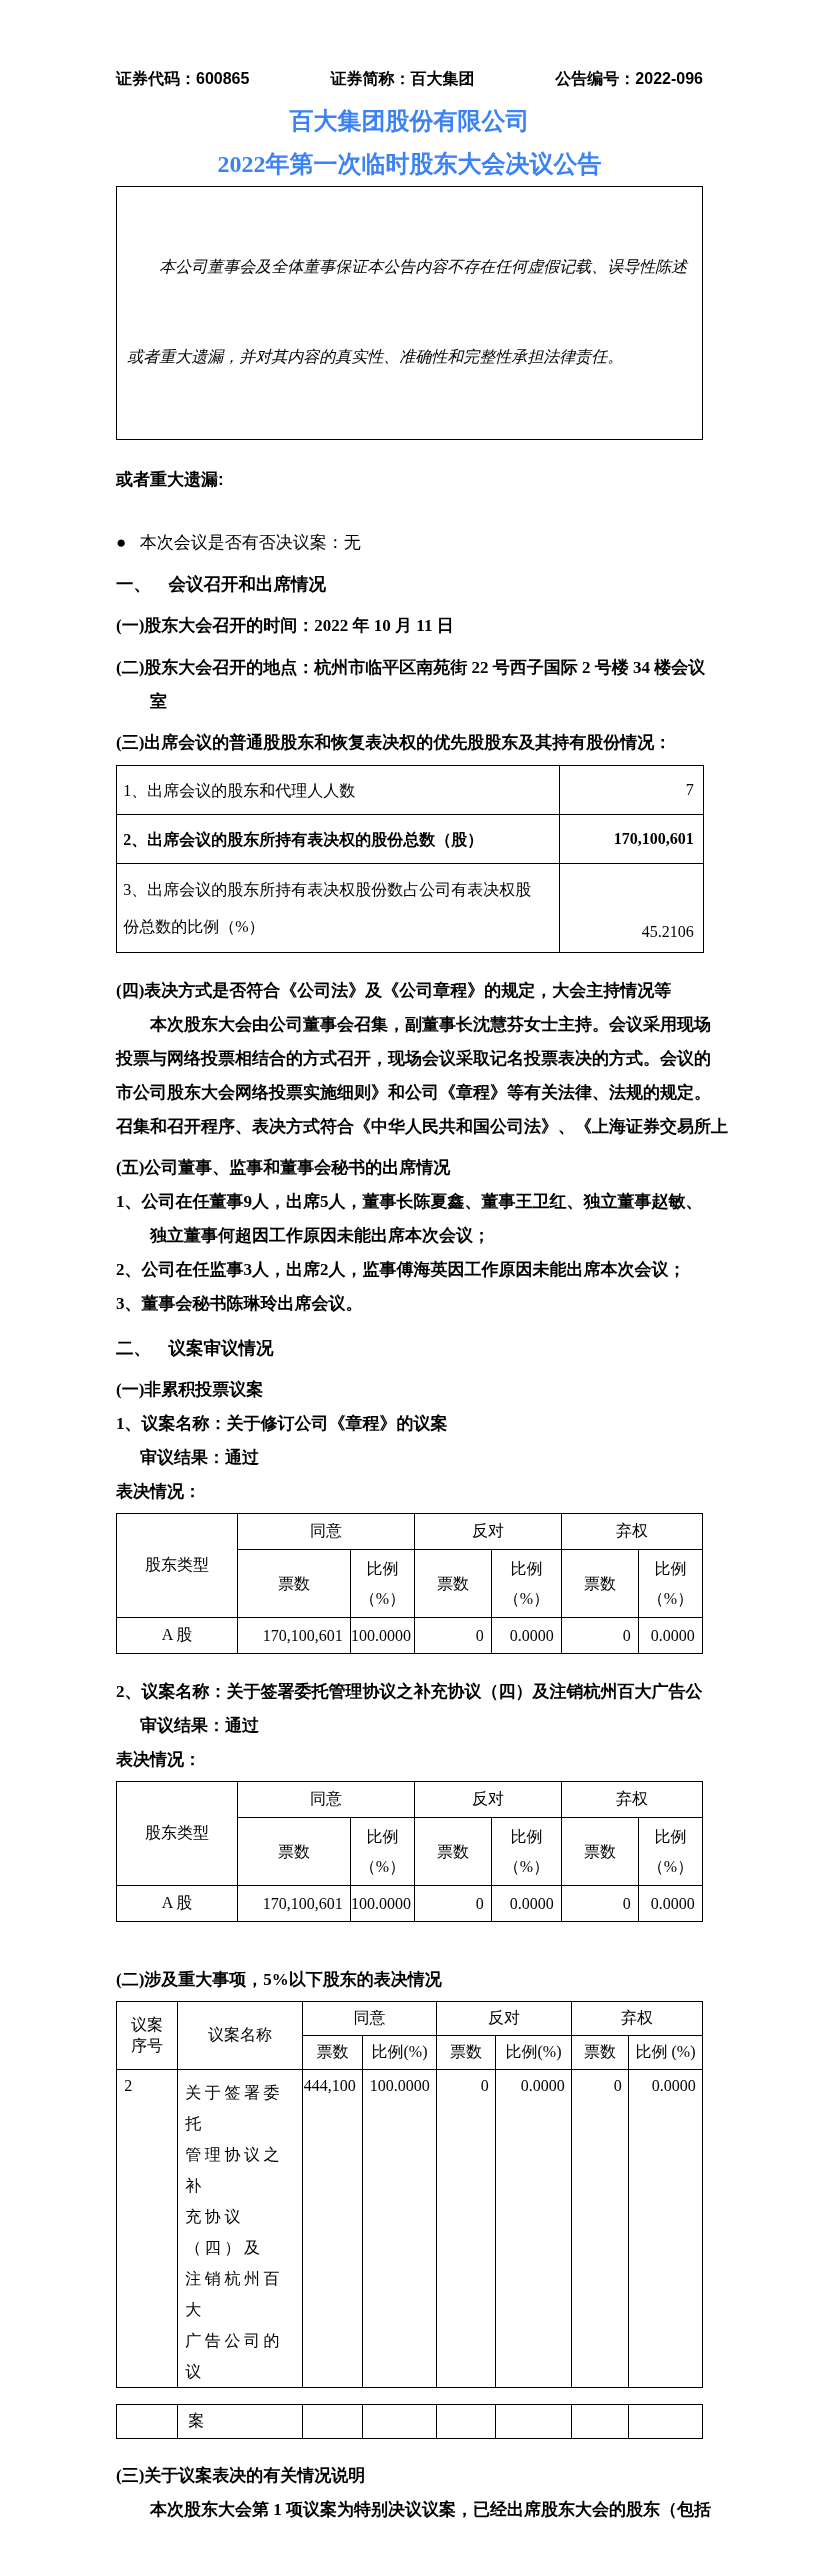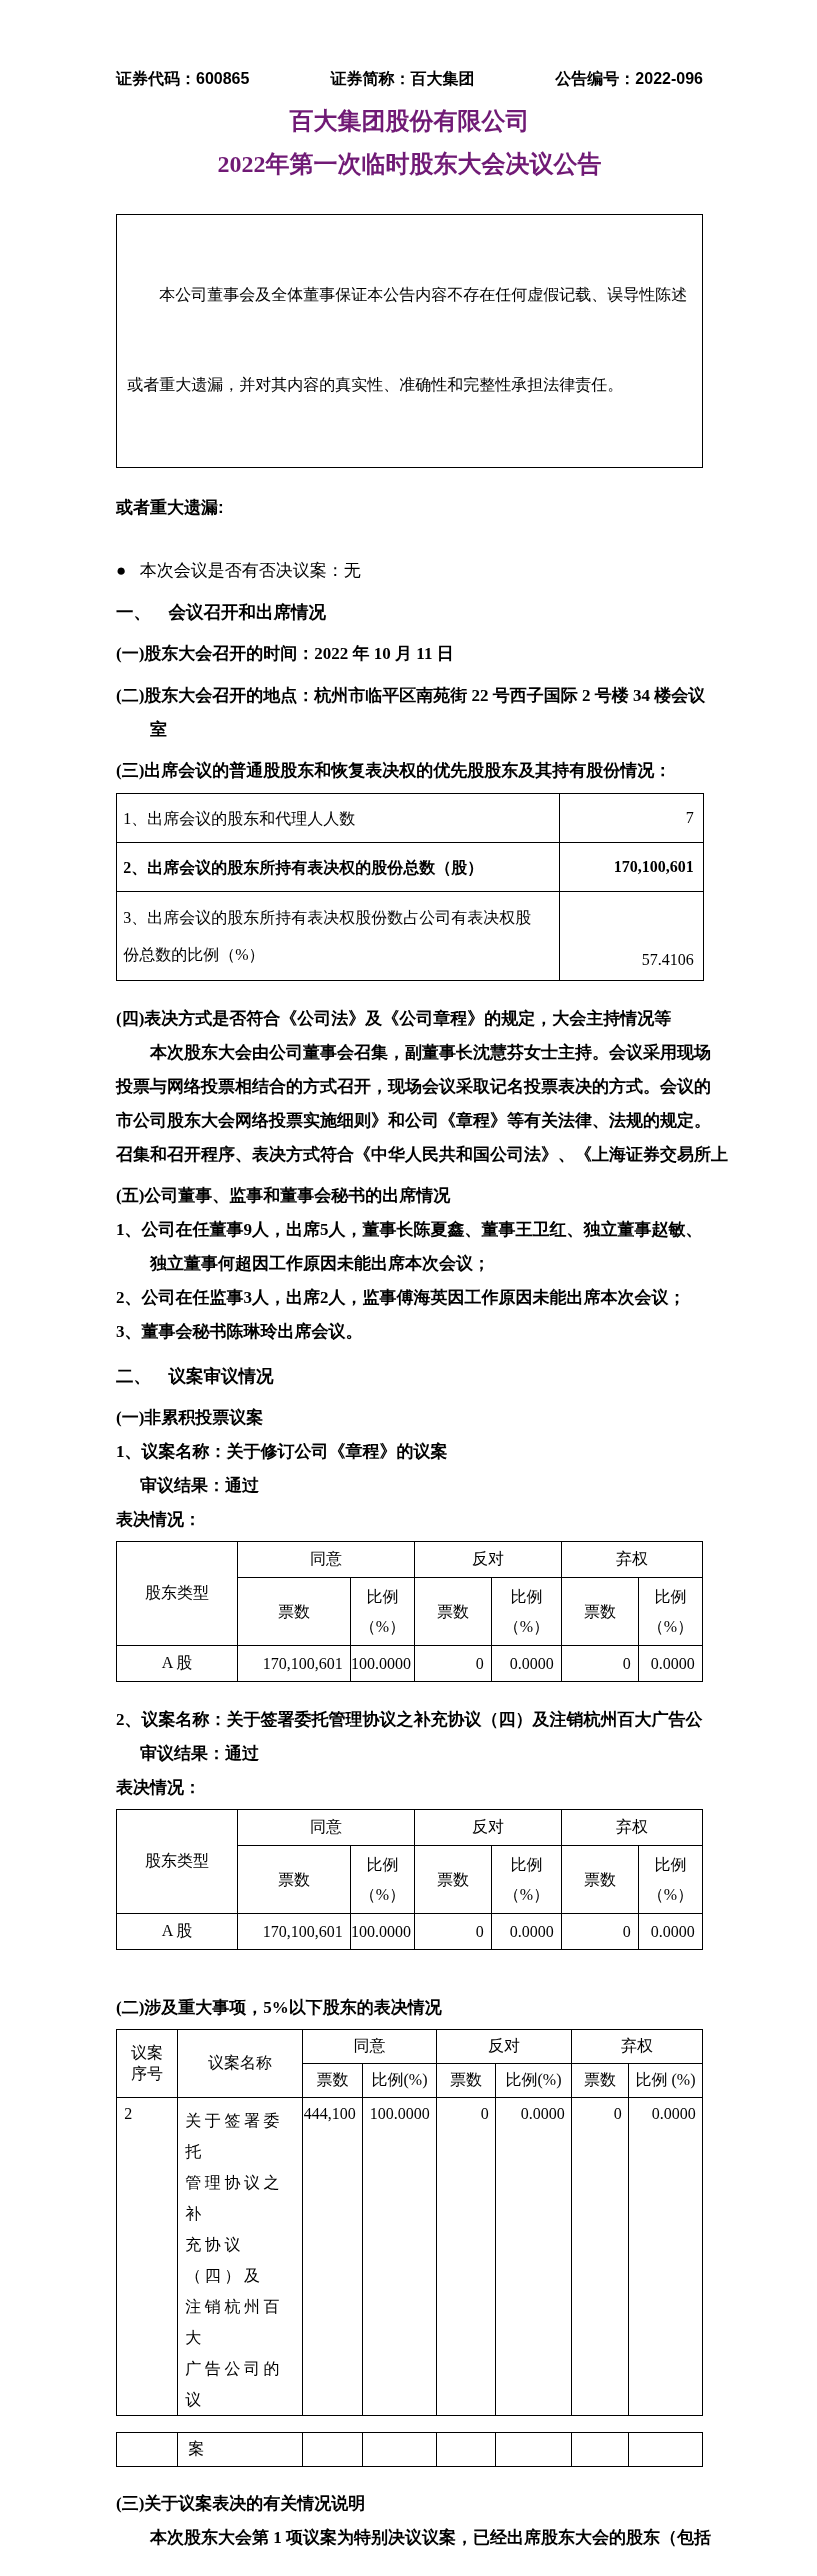--- a/index.html
+++ b/index.html
@@ -15,29 +15,29 @@
     padding-top:61px;
   }
   .content{width:587px;margin-left:116px;}
   .line{font-size:17px;line-height:34px;white-space:pre;font-weight:bold;}
   .docheader{
     display:flex;justify-content:space-between;
     font-family:"Liberation Sans","DejaVu Sans",sans-serif;
     font-weight:bold;font-size:16px;line-height:36px;
   }
   .title{
-    text-align:center;color:#701a75;font-weight:bold;
+    text-align:center;color:#3b82f6;font-weight:bold;
     font-size:24px;line-height:43px;
     font-family:"Liberation Serif","DejaVu Serif",serif;
   }
   .title.first{margin-top:3.1px;}
   .disclaimer{
-    margin-top:28px;border:1.5px solid #000;
+    border:1.5px solid #000;
     padding:5.2px 10.3px 7.2px 10.3px;
-    font-size:16px;line-height:30px;white-space:pre;
+    font-style:italic;font-size:16px;line-height:30px;white-space:pre;
   }
   .bold-hei{font-family:"Liberation Sans","DejaVu Sans",sans-serif;font-weight:bold;}
   .h-note{margin-top:21.6px;font-size:17px;line-height:36px;}
   .bullet-line{margin-top:28px;font-size:17px;line-height:34px;white-space:pre;}
   .bullet-line .bullet{margin-right:13.4px;}
   .sec-heading{margin-top:8.2px;font-size:17.5px;line-height:36px;white-space:pre;}
   .mt12{margin-top:6.2px;} .mt14{margin-top:7.2px;} .mt18{margin-top:9.3px;}
   .mt40{margin-top:20.6px;} .mt80{margin-top:41px;}
   .ind2{margin-left:34px;}
   .ind15{margin-left:24px;}
@@ -112,21 +112,21 @@
       </tr>
       <tr class="r2">
         <td class="lbl">2、出席会议的股东所持有表决权的股份总数（股）</td>
         <td class="val">170,100,601</td>
       </tr>
       <tr class="r3">
         <td class="lbl">
           <div>3、出席会议的股东所持有表决权股份数占公司有表决权股</div>
           <div>份总数的比例（%）</div>
         </td>
-        <td class="val">57.4106</td>
+        <td class="val">45.2106</td>
       </tr>
     </tbody>
       </table>
 
     <div class="line mt40">(四)表决方式是否符合《公司法》及《公司章程》的规定，大会主持情况等</div>
     <div class="line">　　本次股东大会由公司董事会召集，副董事长沈慧芬女士主持。会议采用现场</div>
     <div class="line">投票与网络投票相结合的方式召开，现场会议采取记名投票表决的方式。会议的</div>
     <div class="line">市公司股东大会网络投票实施细则》和公司《章程》等有关法律、法规的规定。</div>
     <div class="line">召集和召开程序、表决方式符合《中华人民共和国公司法》、《上海证券交易所上</div>
 

